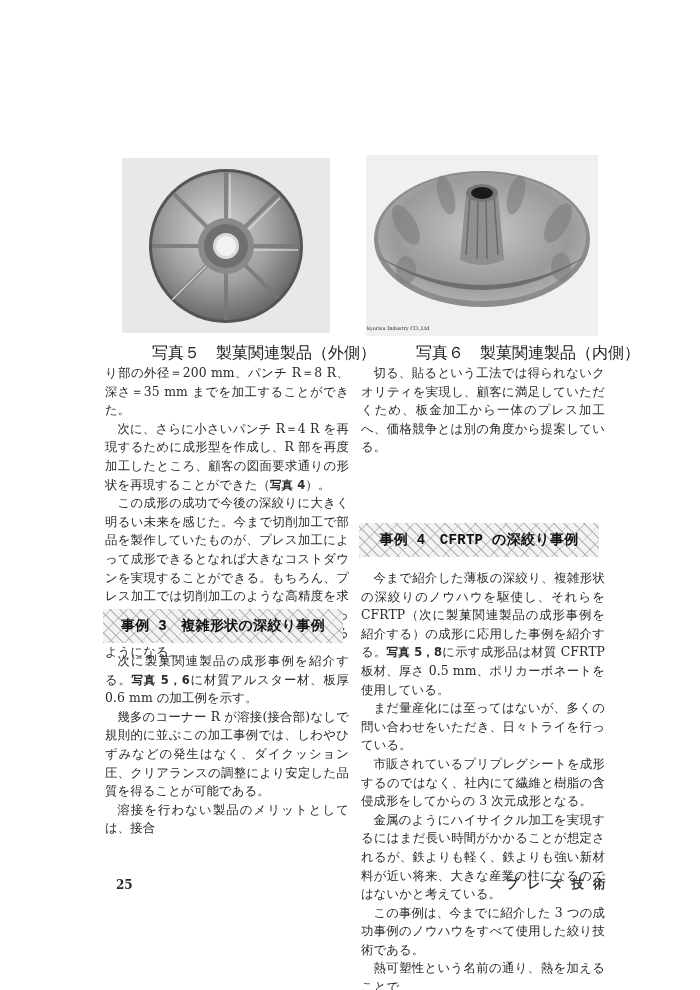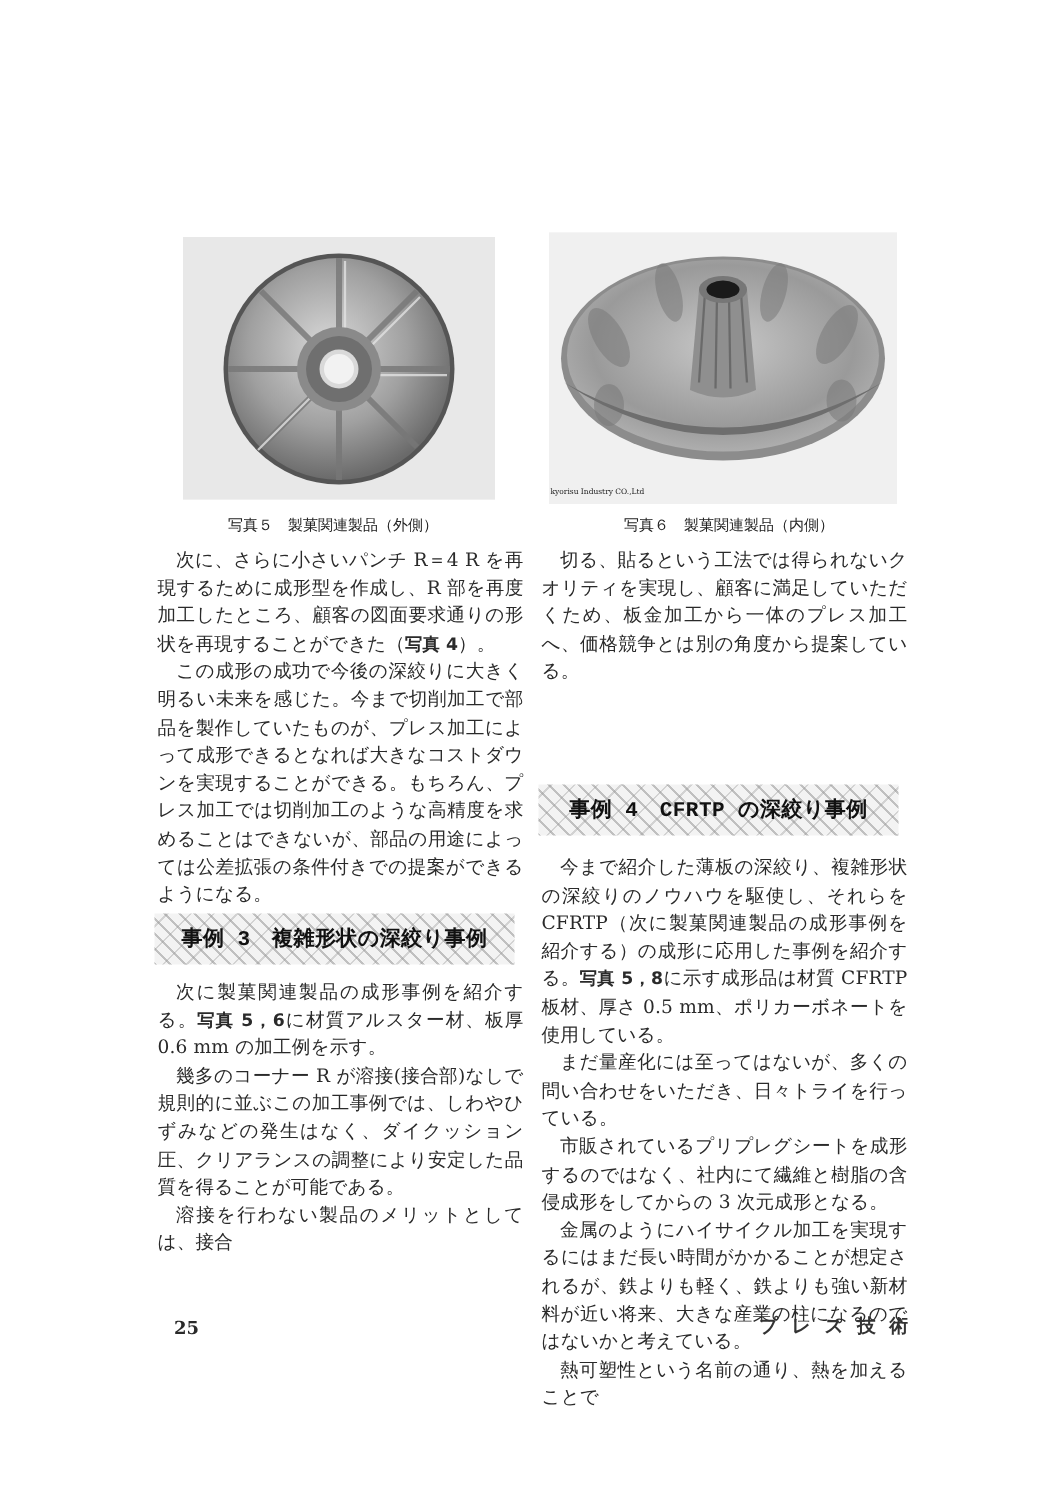--- a/index.html
+++ b/index.html
@@ -1,19 +1,19 @@
 <!DOCTYPE html>
 <html><head>
 <meta charset="utf-8">
 <style>
   html, body { margin:0; padding:0; }
   body { width:700px; height:990px; background:#ffffff; position:relative; overflow:hidden;
          font-family:"DejaVu Serif","Liberation Serif",serif; color:#2a2a2a; }
   .photo { position:absolute; background:#e9e9e9; overflow:hidden; }
-  .caption { position:absolute; font-family:"DejaVu Sans","Liberation Sans",sans-serif; font-size:10px; color:#222; white-space:nowrap; }
+  .caption { position:absolute; font-family:"DejaVu Sans","Liberation Sans",sans-serif; font-size:16px; color:#222; white-space:nowrap; }
   .col { position:absolute; width:244px; font-size:12.4px; line-height:18.6px; letter-spacing:0.1px; }
   .col p { margin:0; text-align:justify; }
   .col p.ind { text-indent:1em; }
   .col p.cont { text-indent:0; }
   .b { font-family:"DejaVu Sans","Liberation Sans",sans-serif; font-weight:bold; font-size:11.5px; }
   .sec { position:absolute; height:34px; display:flex; align-items:center; justify-content:center;
          background-color:#f3f3f3;
          background-image:
            repeating-linear-gradient(45deg, rgba(150,150,150,0.55) 0 1.4px, transparent 1.4px 7px),
            repeating-linear-gradient(-45deg, rgba(150,150,150,0.35) 0 1.2px, transparent 1.2px 11px);
@@ -87,20 +87,21 @@
     <path d="M104 40 L100 100 M112 42 L111 104 M120 42 L121 104 M128 40 L132 100" stroke="#6a6a6a" stroke-width="1.5"></path>
     <ellipse cx="116" cy="38" rx="16" ry="9" fill="#777"></ellipse>
     <ellipse cx="116" cy="38" rx="11" ry="6" fill="#1a1a1a"></ellipse>
     <path d="M10 100 Q116 170 222 100 Q116 160 10 100 Z" fill="#6e6e6e"></path>
   </svg>
   <div class="credit" style="left:1px;top:170px;">kyorisu Industry CO.,Ltd</div>
 </div>
 <div class="caption" style="left:416px;top:343px;">写真６　製菓関連製品（内側）</div>
 
 <div class="col" style="left:105px;top:364px;">
+  <p class="cont">り部の外径＝200 mm、パンチ R＝8 R、深さ＝35 mm までを加工することができた。</p>
   <p class="ind"><span>次に、さらに小さいパンチ R＝4 R を再現するために成形型を作成し、R 部を再度加工したところ、顧客の図面要求通りの形状を再現することができた（</span><span class="b">写真 4</span><span>）。</span></p>
   <p class="ind">この成形の成功で今後の深絞りに大きく明るい未来を感じた。今まで切削加工で部品を製作していたものが、プレス加工によって成形できるとなれば大きなコストダウンを実現することができる。もちろん、プレス加工では切削加工のような高精度を求めることはできないが、部品の用途によっては公差拡張の条件付きでの提案ができるようになる。</p>
 </div>
 
 <div class="sec" style="left:103px;top:609px;width:240px;">
   <span>事例 3　複雑形状の深絞り事例</span>
 </div>
 
 <div class="col" style="left:105px;top:652px;">
   <p class="ind"><span>次に製菓関連製品の成形事例を紹介する。</span><span class="b">写真 5，6</span><span>に材質アルスター材、板厚 0.6 mm の加工例を示す。</span></p>
@@ -114,17 +115,18 @@
 
 <div class="sec" style="left:359px;top:523px;width:240px;">
   <span>事例 4　CFRTP の深絞り事例</span>
 </div>
 
 <div class="col" style="left:361px;top:569px;">
   <p class="ind"><span>今まで紹介した薄板の深絞り、複雑形状の深絞りのノウハウを駆使し、それらを CFRTP（次に製菓関連製品の成形事例を紹介する）の成形に応用した事例を紹介する。</span><span class="b">写真 5，8</span><span>に示す成形品は材質 CFRTP 板材、厚さ 0.5 mm、ポリカーボネートを使用している。</span></p>
   <p class="ind">まだ量産化には至ってはないが、多くの問い合わせをいただき、日々トライを行っている。</p>
   <p class="ind">市販されているプリプレグシートを成形するのではなく、社内にて繊維と樹脂の含侵成形をしてからの 3 次元成形となる。</p>
   <p class="ind">金属のようにハイサイクル加工を実現するにはまだ長い時間がかかることが想定されるが、鉄よりも軽く、鉄よりも強い新材料が近い将来、大きな産業の柱になるのではないかと考えている。</p>
+  <p class="ind">この事例は、今までに紹介した 3 つの成功事例のノウハウをすべて使用した絞り技術である。</p>
   <p class="ind">熱可塑性という名前の通り、熱を加えることで</p>
 </div>
 
 <div class="pageno">25</div>
 <div class="journal">プレス技術</div>
 
 </body></html>

